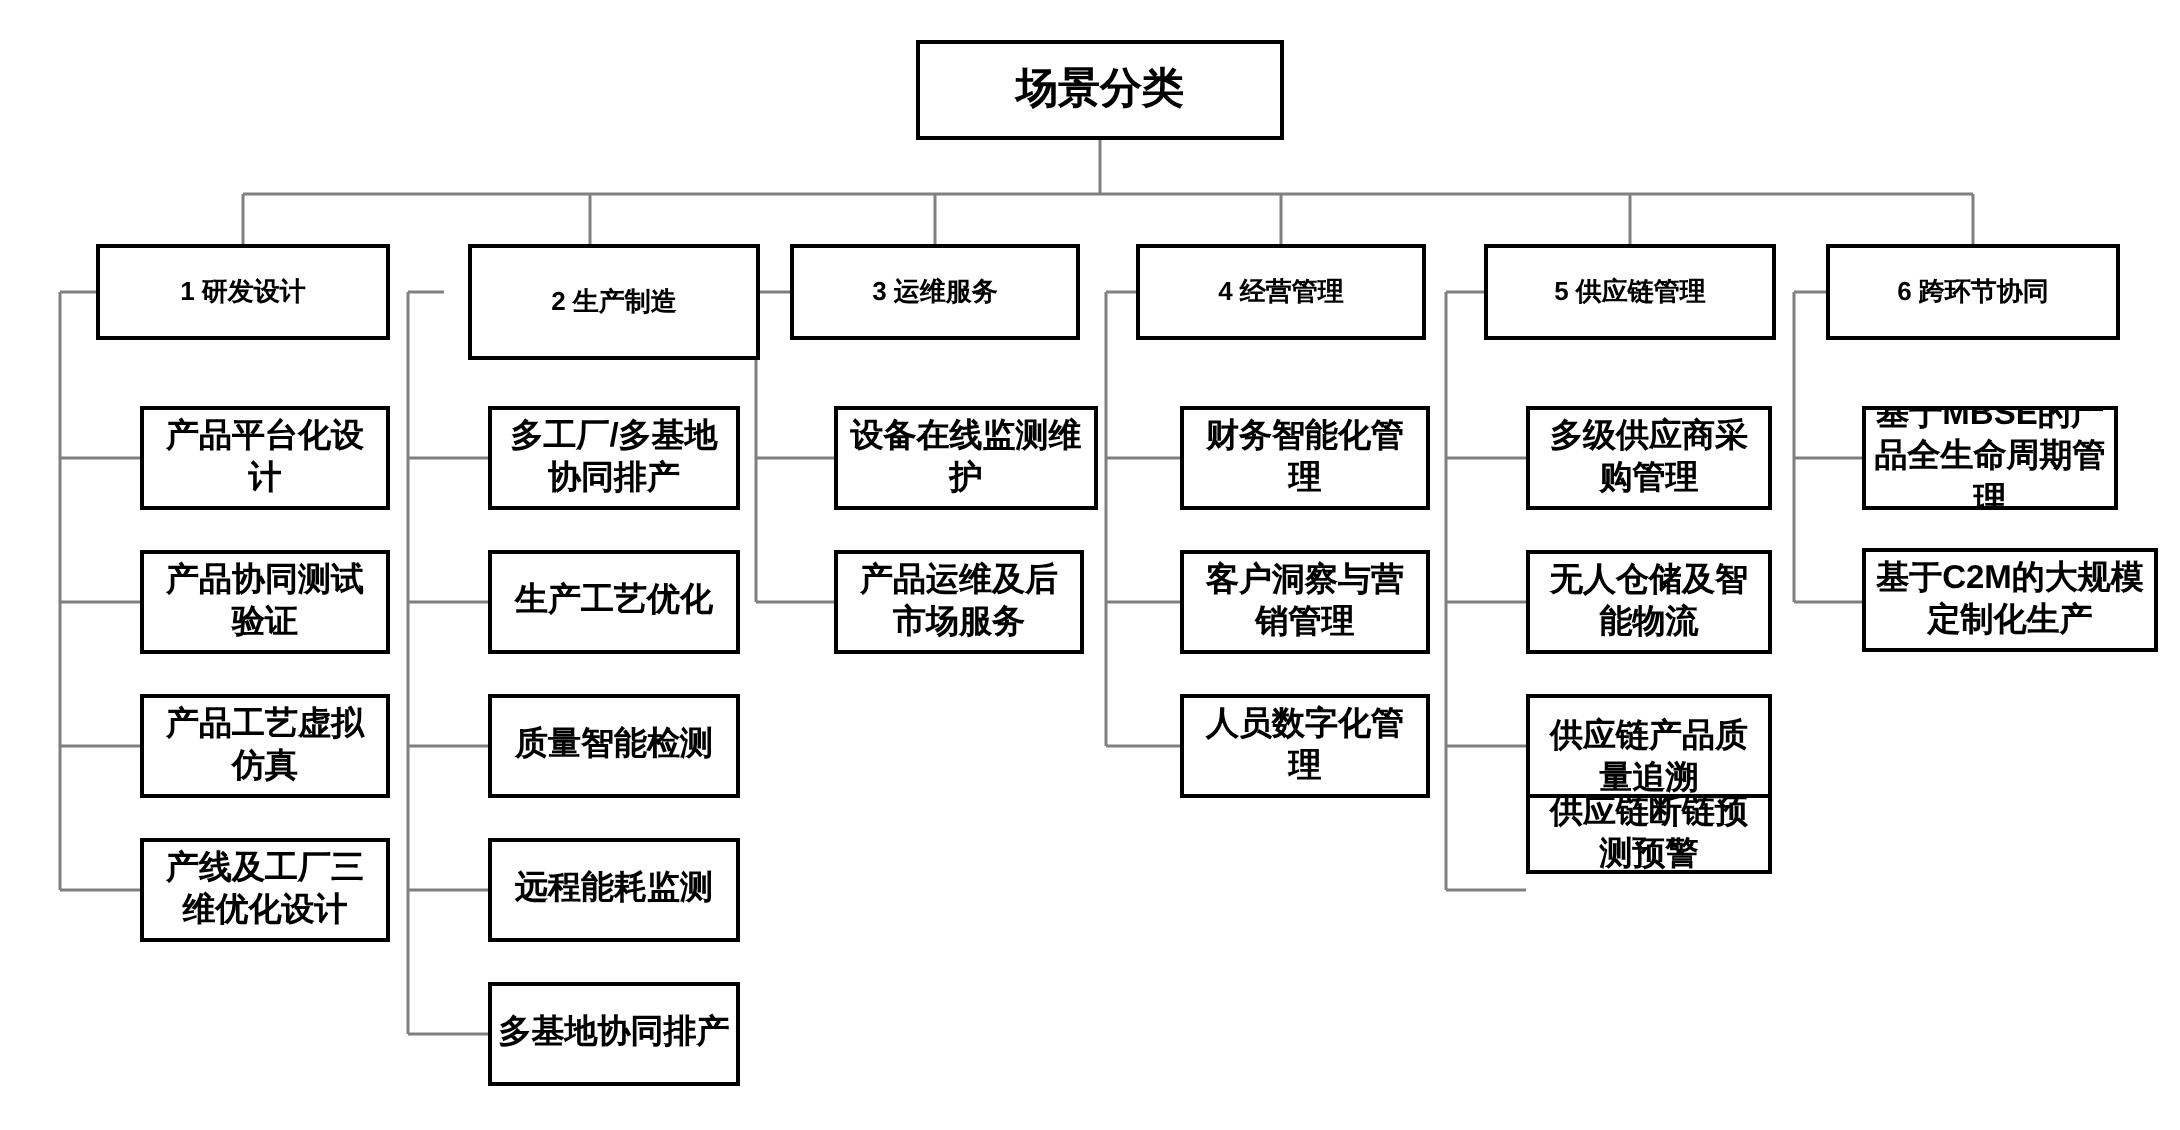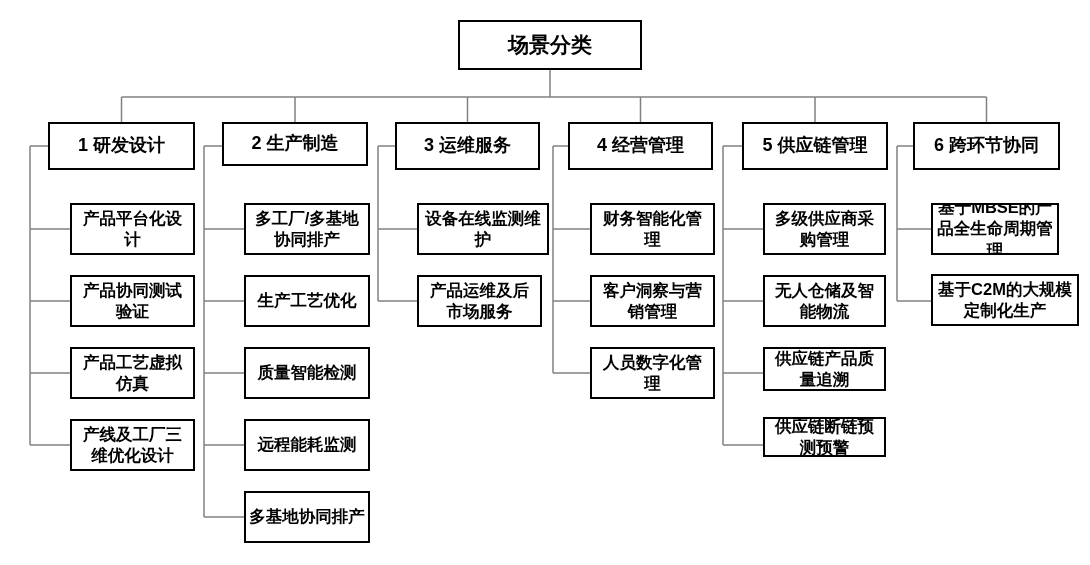--- a/index.html
+++ b/index.html
@@ -37,21 +37,21 @@
   }
   .root {
     border-width: 2.5px;
     font-size: 21px;
     left: 458px; top: 20px;
     width: 184px; height: 50px;
     z-index: 2;
   }
   .header {
     border-width: 2.5px;
-    font-size: 18px;
+    font-size: 13px;
     z-index: 2;
     padding: 0 2px;
   }
   .child {
     border-width: 2px;
     font-size: 16.5px;
     padding: 0 3px;
     z-index: 2;
   }
 </style>
@@ -101,34 +101,34 @@
       <line x1="897" y1="229" x2="931" y2="229" stroke="#808080" stroke-width="1.5"></line>
       <line x1="897" y1="301" x2="931" y2="301" stroke="#808080" stroke-width="1.5"></line>
     </svg>
   <div class="box root">场景分类</div>
 
 <div class="box header" style="left: 48px; top: 122px; width: 147px; height: 48px;">1 研发设计</div>
     <div class="box child" style="left: 70px; top: 203px; width: 125px; height: 52px;">产品平台化设计</div>
     <div class="box child" style="left: 70px; top: 275px; width: 125px; height: 52px;">产品协同测试验证</div>
     <div class="box child" style="left: 70px; top: 347px; width: 125px; height: 52px;">产品工艺虚拟仿真</div>
     <div class="box child" style="left: 70px; top: 419px; width: 125px; height: 52px;">产线及工厂三维优化设计</div>
-    <div class="box header" style="left: 222px; top: 122px; width: 146px; height: 44px; text-align: right;">2 生产制造</div>
+    <div class="box header" style="left: 234px; top: 122px; width: 146px; height: 58px; text-align: right;">2 生产制造</div>
     <div class="box child" style="left: 244px; top: 203px; width: 126px; height: 52px;">多工厂/多基地协同排产</div>
     <div class="box child" style="left: 244px; top: 275px; width: 126px; height: 52px;">生产工艺优化</div>
     <div class="box child" style="left: 244px; top: 419px; width: 126px; height: 52px;">远程能耗监测</div>
     <div class="box child" style="left: 244px; top: 347px; width: 126px; height: 52px;">质量智能检测</div>
     <div class="box child" style="left: 244px; top: 491px; width: 126px; height: 52px;">多基地协同排产</div>
     <div class="box header" style="left: 395px; top: 122px; width: 145px; height: 48px;">3 运维服务</div>
     <div class="box child" style="left: 417px; top: 203px; width: 132px; height: 52px;">设备在线监测维护</div>
     <div class="box child" style="left: 417px; top: 275px; width: 125px; height: 52px;">产品运维及后市场服务</div>
     <div class="box header" style="left: 568px; top: 122px; width: 145px; height: 48px;">4 经营管理</div>
     <div class="box child" style="left: 590px; top: 203px; width: 125px; height: 52px;">财务智能化管理</div>
     <div class="box child" style="left: 590px; top: 275px; width: 125px; height: 52px;">客户洞察与营销管理</div>
     <div class="box child" style="left: 590px; top: 347px; width: 125px; height: 52px;">人员数字化管理</div>
     <div class="box header" style="left: 742px; top: 122px; width: 146px; height: 48px;">5 供应链管理</div>
     <div class="box child" style="left: 763px; top: 203px; width: 123px; height: 52px;">多级供应商采购管理</div>
     <div class="box child" style="left: 763px; top: 275px; width: 123px; height: 52px;">无人仓储及智能物流</div>
-    <div class="box child" style="left: 763px; top: 347px; width: 123px; height: 44px;">供应链产品质量追溯</div>
-    <div class="box child" style="left: 763px; top: 417px; width: 123px; height: 40px;">供应链断链预测预警</div>
+    <div class="box child" style="left: 763px; top: 347px; width: 123px; height: 64px;">供应链产品质量追溯</div>
+    <div class="box child" style="left: 763px; top: 397px; width: 123px; height: 40px;">供应链断链预测预警</div>
     <div class="box header" style="left: 913px; top: 122px; width: 147px; height: 48px;">6 跨环节协同</div>
     <div class="box child" style="left: 931px; top: 203px; width: 128px; height: 52px;">基于MBSE的产品全生命周期管理</div>
     <div class="box child" style="left: 931px; top: 274px; width: 148px; height: 52px;">基于C2M的大规模定制化生产</div>
   </div>
 
 </body></html>

